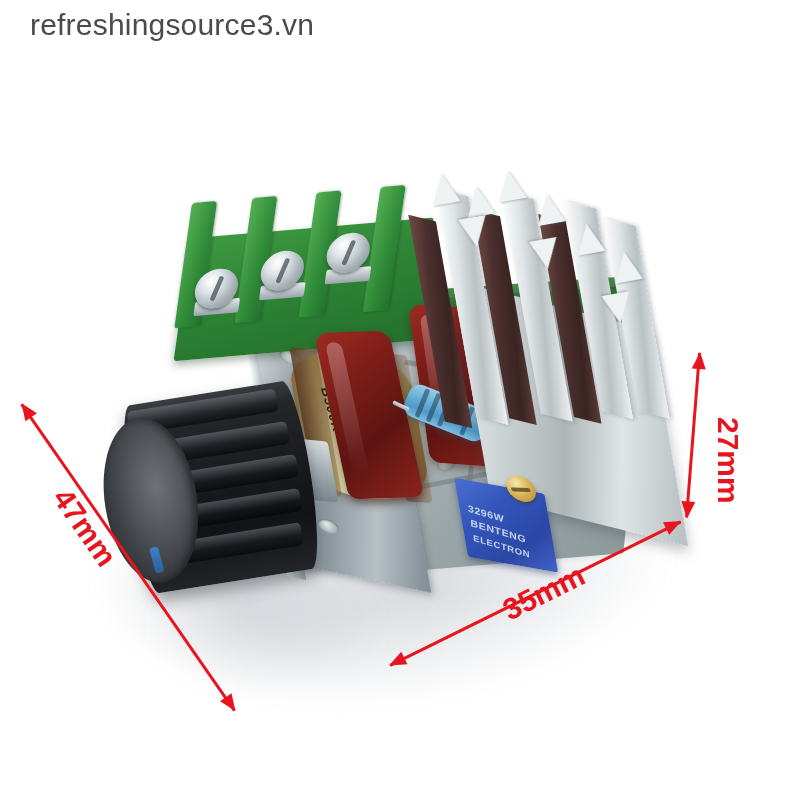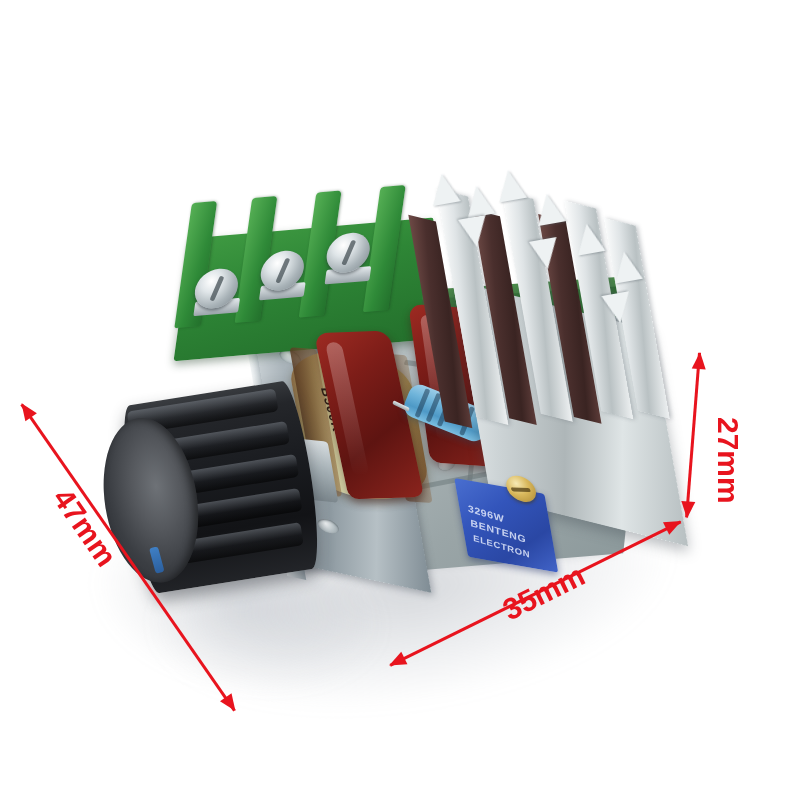--- a/index.html
+++ b/index.html
@@ -277,20 +277,21 @@
     font-size:30px;font-weight:700;letter-spacing:0px;
     font-family:"Liberation Sans", sans-serif;
     white-space:nowrap;
   }
 </style>
 </head>
 <body>
 
 <div class="stage">
 
+  <div class="watermark">refreshingsource3.vn</div>
 
   <div class="ground-shadow"></div>
   <div class="ground-shadow2"></div>
 
   <div class="product">
 
     <div class="pcb-back"></div>
     <div class="pcb"></div>
 
     <div class="pcb-solder">

